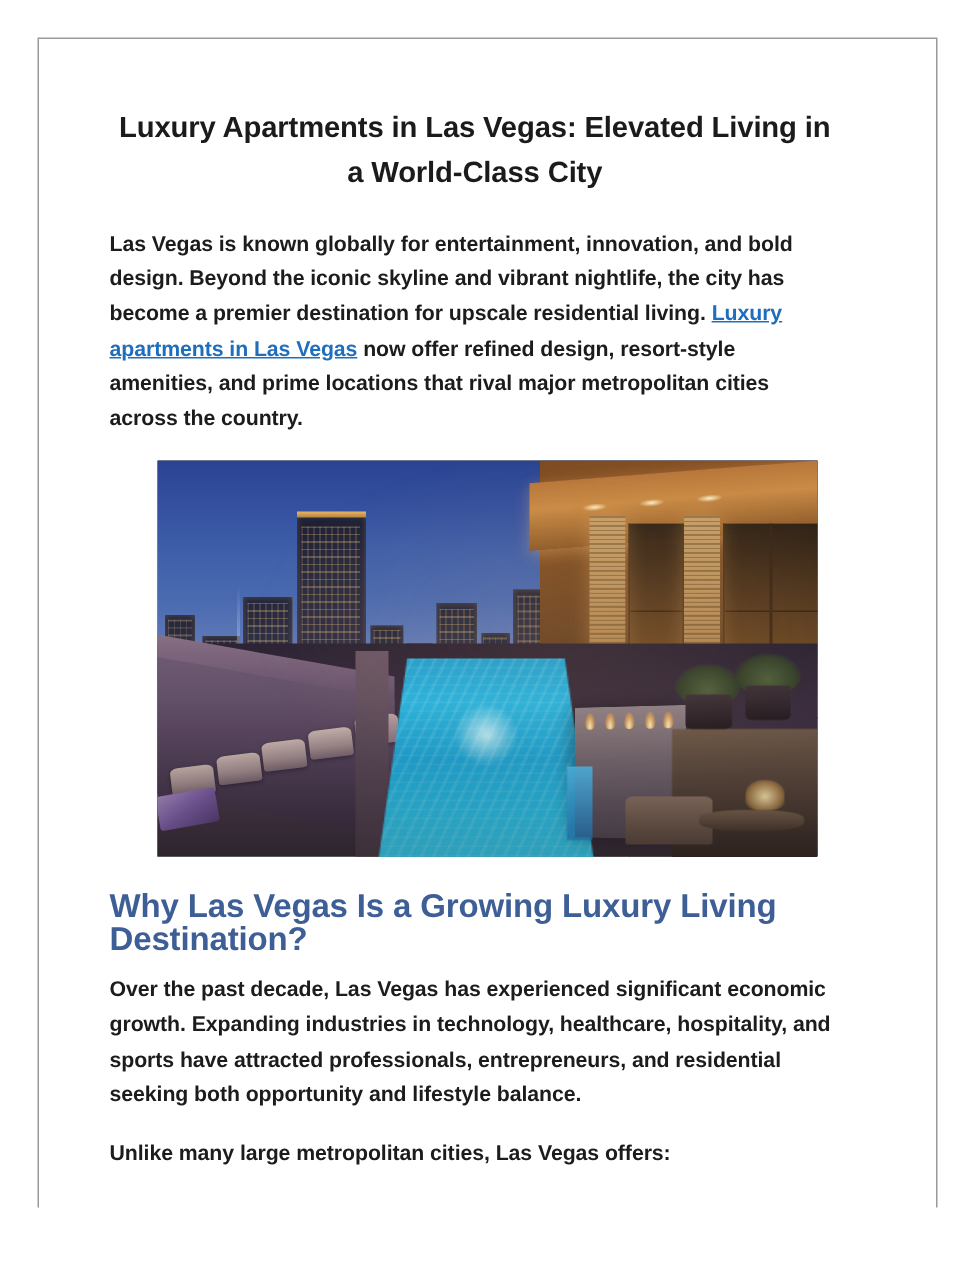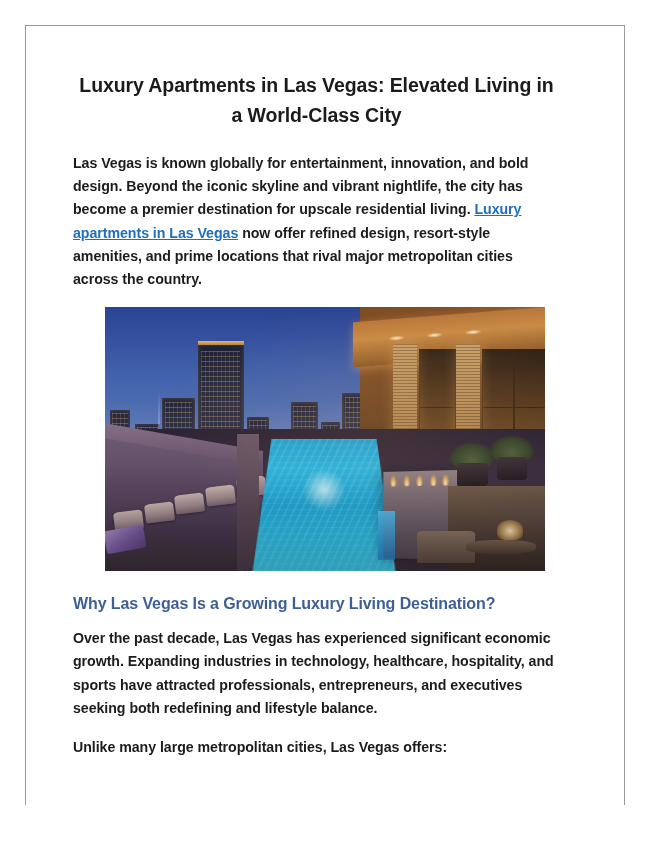--- a/index.html
+++ b/index.html
@@ -62,21 +62,21 @@
     text-align: left;
   }
 
   a.inline-link {
     color: #1f6ebd;
     text-decoration: underline;
     font-weight: 600;
   }
 
   .section-heading {
-    font-size: 16px;
+    font-size: 22px;
     font-weight: 600;
     color: #3e5f96;
     margin: 0 0 12px 0;
     letter-spacing: -0.1px;
     line-height: 22px;
   }
 
   
   .photo-block {
     margin: 14px 0 22px 0;
@@ -514,18 +514,18 @@
           <div class="side-table"></div>
           <div class="lamp"></div>
         </div>
 
         <div class="grad-overlay"></div>
       </div>
     </div>
 
     <h2 class="section-heading">Why Las Vegas Is a Growing Luxury Living Destination?</h2>
 
-    <p class="body-text">Over the past decade, Las Vegas has experienced significant economic growth. Expanding industries in technology, healthcare, hospitality, and sports have attracted professionals, entrepreneurs, and executives seeking both redefining and lifestyle balance.</p>
+    <p class="body-text">Over the past decade, Las Vegas has experienced significant economic growth. Expanding industries in technology, healthcare, hospitality, and sports have attracted professionals, entrepreneurs, and residential seeking both opportunity and lifestyle balance.</p>
 
     <p class="body-text">Unlike many large metropolitan cities, Las Vegas offers:</p>
 
   </div>
 </div>
 
 </body></html>

